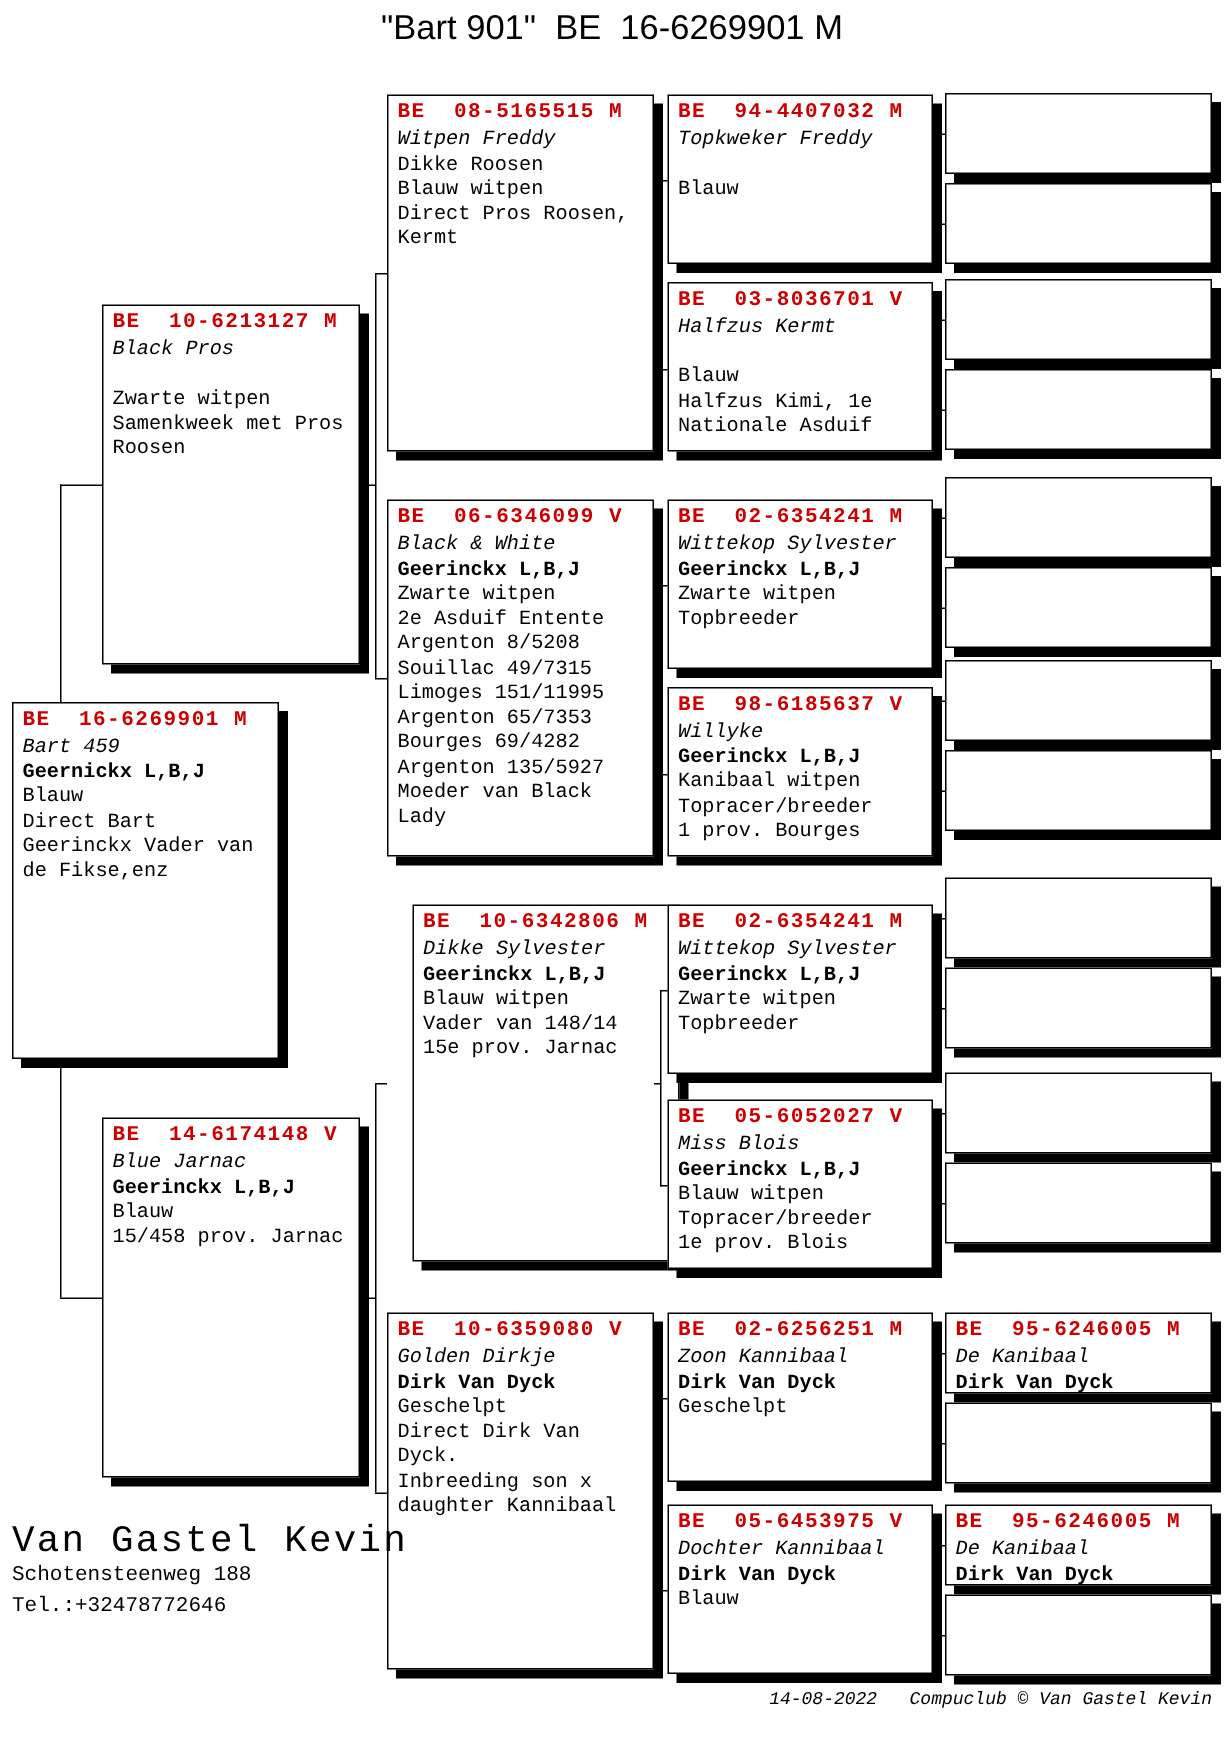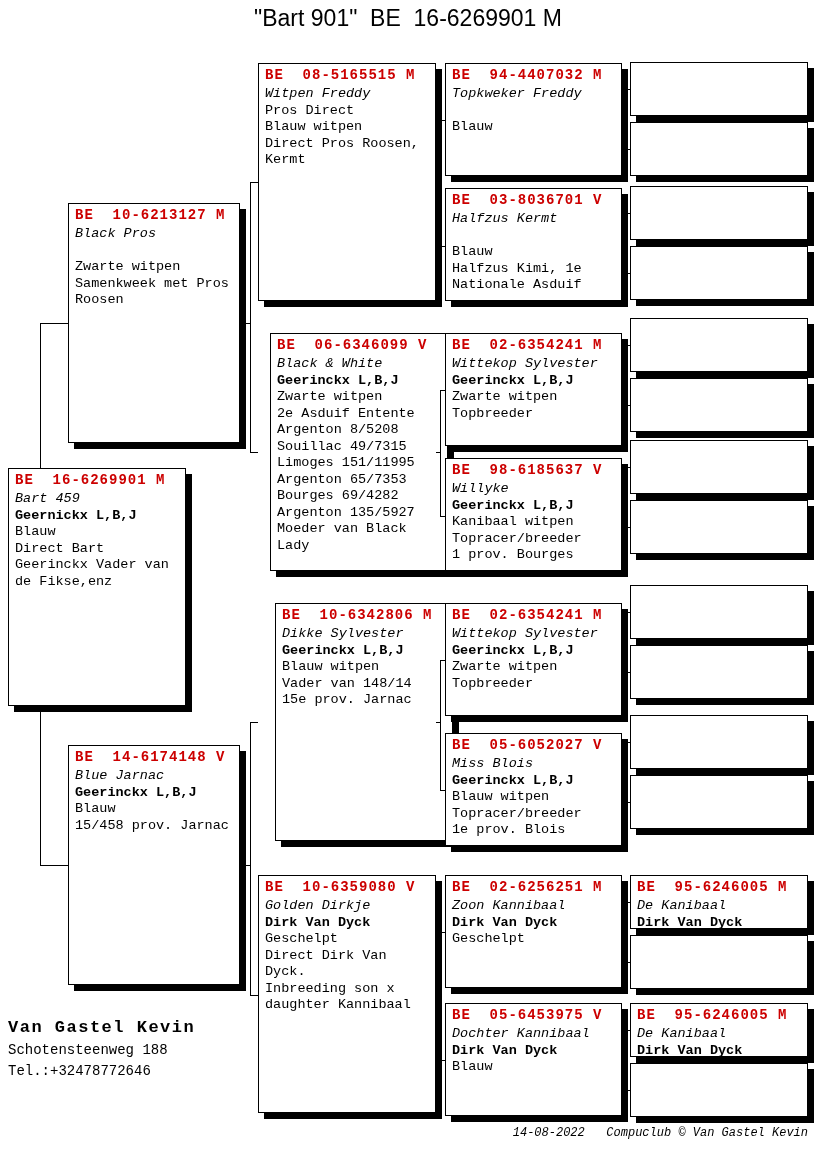--- a/index.html
+++ b/index.html
@@ -11,21 +11,21 @@
         overflow:hidden;box-sizing:border-box;}
   .ring{color:#cc0000;font-weight:bold;font-size:14px;line-height:16px;padding:3px 0 2px 6px;
         letter-spacing:1px;white-space:pre;}
   .pbody{padding:1px 2px 0 6px;}
   .ln{font-size:13.5px;line-height:16.5px;white-space:pre;color:#000;}
   .ln.i{font-style:italic;}
   .ln.b{font-weight:bold;}
   .hl{position:absolute;height:1px;background:#000;}
   .vl{position:absolute;width:1px;background:#000;}
   .owner{position:absolute;left:8px;top:1016px;}
-  .owner-name{font-weight:bold;font-size:17px;letter-spacing:1.5px;line-height:24px;}
+  .owner-name{font-weight:normal;font-size:25px;letter-spacing:1.5px;line-height:24px;}
   .owner-line{font-size:14px;line-height:20.5px;white-space:pre;}
   .owner-line:first-of-type{margin-top:5px;}
   .footer{position:absolute;right:8px;top:1126px;font-size:12px;font-style:italic;white-space:pre;color:#000;}
 </style>
 </head>
 <body>
 
 <div class="page">
   <div class="title">"Bart 901"  BE  16-6269901 M</div>
 
@@ -58,27 +58,27 @@
         <div class="ln b">Geerinckx L,B,J</div>
         <div class="ln r">Blauw</div>
         <div class="ln r">15/458 prov. Jarnac</div>
       </div>
     </div>
 
   <div class="pbox" style="left:258px;top:63px;width:178px;height:238px">
       <div class="ring">BE  08-5165515 M</div>
       <div class="pbody">
         <div class="ln i">Witpen Freddy</div>
-        <div class="ln r">Pros Direct</div>
+        <div class="ln r">Dikke Roosen</div>
         <div class="ln r">Blauw witpen</div>
         <div class="ln r">Direct Pros Roosen,</div>
         <div class="ln r">Kermt</div>
       </div>
     </div>
-  <div class="pbox" style="left:270px;top:333px;width:178px;height:238px">
+  <div class="pbox" style="left:258px;top:333px;width:178px;height:238px">
       <div class="ring">BE  06-6346099 V</div>
       <div class="pbody">
         <div class="ln i">Black &amp; White</div>
         <div class="ln b">Geerinckx L,B,J</div>
         <div class="ln r">Zwarte witpen</div>
         <div class="ln r">2e Asduif Entente</div>
         <div class="ln r">Argenton 8/5208</div>
         <div class="ln r">Souillac 49/7315</div>
         <div class="ln r">Limoges 151/11995</div>
         <div class="ln r">Argenton 65/7353</div>

